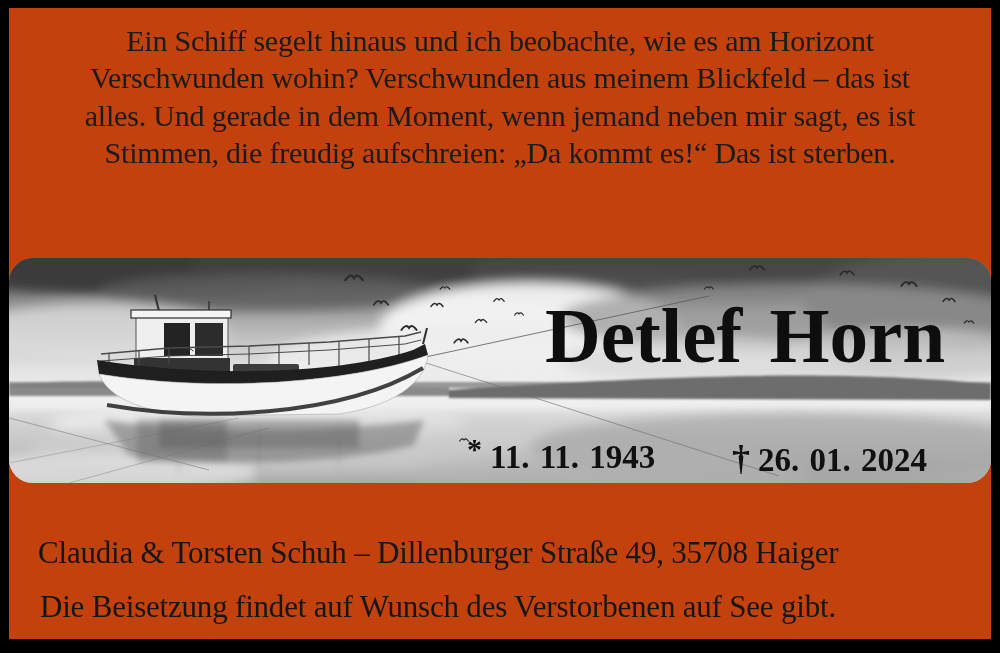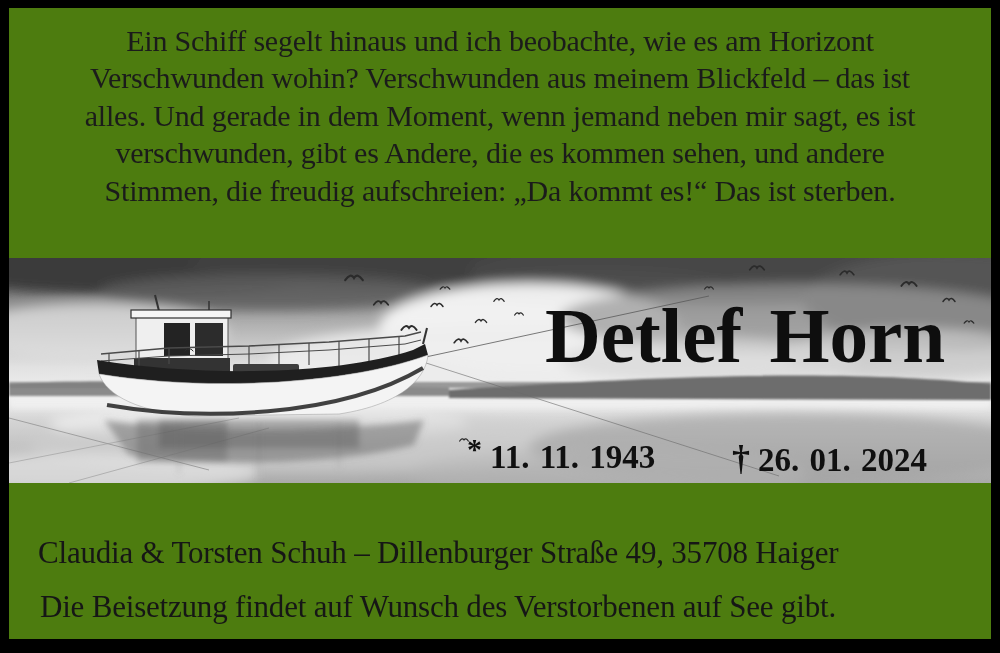--- a/index.html
+++ b/index.html
@@ -7,38 +7,39 @@
     position:relative;
     width:1000px;height:653px;
     background:#000;
     font-family:"Liberation Serif", serif;
     color:#151515;
     overflow:hidden;
   }
   .inner{
     position:absolute;
     top:8px;left:9px;right:9px;bottom:14px;
-    background:#4d7c0f;
+    background:#c2410c;
     overflow:hidden;
   }
   
   .quote{
     position:absolute;top:14px;left:0;right:0;
     text-align:center;
     font-size:30px;line-height:37.4px;
     letter-spacing:-0.2px;
     color:#1b1b1b;
     white-space:nowrap;
   }
   
   .photo{
     position:absolute;top:250px;left:0;
     width:982px;height:225px;
     overflow:hidden;
     background:#cfcfcf;
+    border-radius:24px;
   }
   .photo svg{position:absolute;top:0;left:0;}
   .name{
     position:absolute;left:536px;top:39px;
     font-size:78px;font-weight:700;
     line-height:1;white-space:nowrap;
     word-spacing:8px;letter-spacing:0px;
     color:#0e0e0e;
     transform:scaleX(0.99);transform-origin:left top;
   }
@@ -65,21 +66,20 @@
 </head>
 <body>
 
 <div class="notice">
   <div class="inner">
 
     <div class="quote">
       <div>Ein Schiff segelt hinaus und ich beobachte, wie es am Horizont</div>
       <div>Verschwunden wohin? Verschwunden aus meinem Blickfeld – das ist</div>
       <div>alles. Und gerade in dem Moment, wenn jemand neben mir sagt, es ist</div>
-      <div>verschwunden, gibt es Andere, die es kommen sehen, und andere</div>
       <div>Stimmen, die freudig aufschreien: „Da kommt es!“ Das ist sterben.</div>
     </div>
 
     <div class="photo">
       <svg width="982" height="225" viewBox="0 0 982 225" aria-hidden="true">
         <defs>
           <linearGradient id="skyGrad" x1="0" y1="0" x2="0" y2="1">
             <stop offset="0" stop-color="#474747"></stop>
             <stop offset="0.18" stop-color="#6b6b6b"></stop>
             <stop offset="0.42" stop-color="#a8a8a8"></stop>

